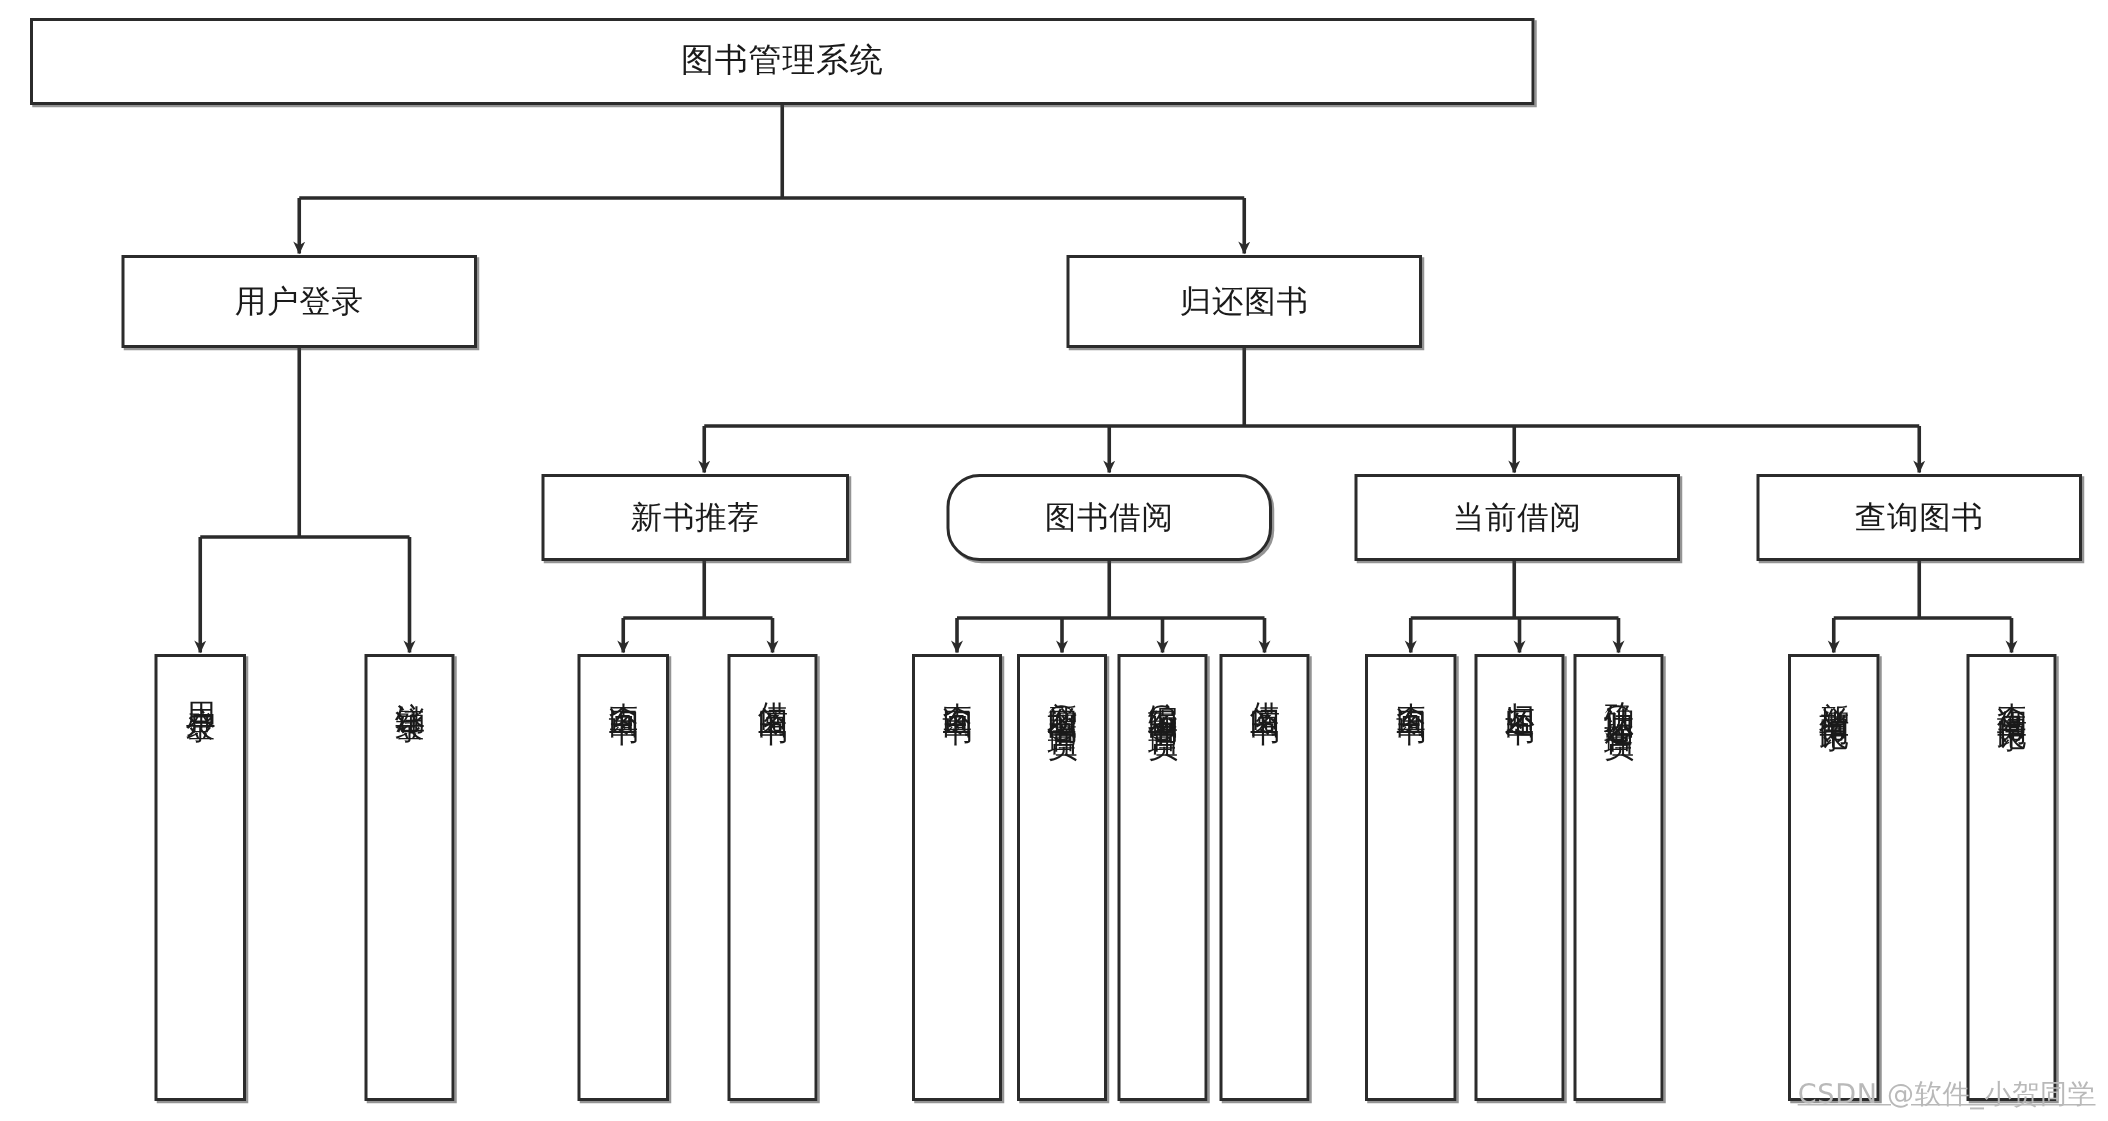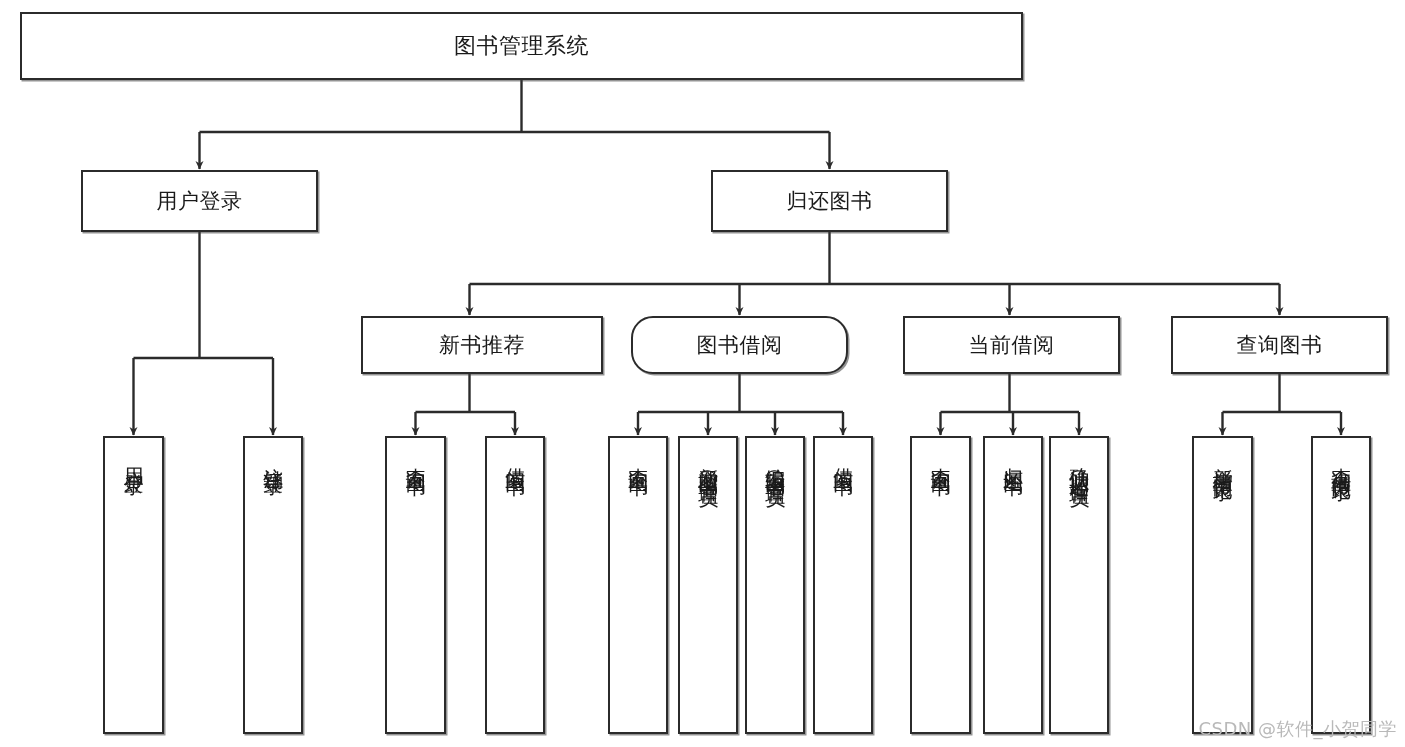--- a/index.html
+++ b/index.html
@@ -64,20 +64,21 @@
   }
   #watermark {
     position: absolute;
     right: 8px;
     bottom: 6px;
     font-size: 18px;
     color: #b9b9b9;
     letter-spacing: 0.5px;
     white-space: nowrap;
     user-select: none;
+    text-decoration: underline;
   }
 </style>
 </head>
 <body>
 
 <div id="diagram-root">
 
   <svg id="edge-layer" viewBox="0 0 1405 747" xmlns="http://www.w3.org/2000/svg">
     <defs>
       <marker id="arrowhead" markerWidth="10" markerHeight="10" refX="8.5" refY="4" orient="auto" markerUnits="userSpaceOnUse">
@@ -115,30 +116,30 @@
         <path d="M1013,412 L1013,435" marker-end="url(#arrowhead)"></path>
         <path d="M1079,412 L1079,435" marker-end="url(#arrowhead)"></path>
         <path d="M1279.5,374 L1279.5,412"></path>
         <path d="M1222.5,412 L1341,412"></path>
         <path d="M1222.5,412 L1222.5,435" marker-end="url(#arrowhead)"></path>
         <path d="M1341,412 L1341,435" marker-end="url(#arrowhead)"></path>
       </g>
   </svg>
 
   <div id="nodes-layer">
-      <div class="node root" style="left: 20px; top: 12px; width: 1003px; height: 68px;">
+      <div class="node root" style="left: 20px; top: 12px; width: 1003px; height: 58px;">
         <span class="node-label">图书管理系统</span>
       </div>
       <div class="node level2" style="left: 81px; top: 170px; width: 237px; height: 62px;">
         <span class="node-label">用户登录</span>
       </div>
       <div class="node level2" style="left: 711px; top: 170px; width: 237px; height: 62px;">
         <span class="node-label">归还图书</span>
       </div>
-      <div class="node level3" style="left: 361px; top: 316px; width: 242px; height: 58px;">
+      <div class="node level3" style="left: 361px; top: 316px; width: 205px; height: 58px;">
         <span class="node-label">新书推荐</span>
       </div>
       <div class="node level3" style="left: 631px; top: 316px; width: 217px; height: 58px; border-radius: 22px;">
         <span class="node-label">图书借阅</span>
       </div>
       <div class="node level3" style="left: 903px; top: 316px; width: 217px; height: 58px;">
         <span class="node-label">当前借阅</span>
       </div>
       <div class="node level3" style="left: 1171px; top: 316px; width: 217px; height: 58px;">
         <span class="node-label">查询图书</span>

